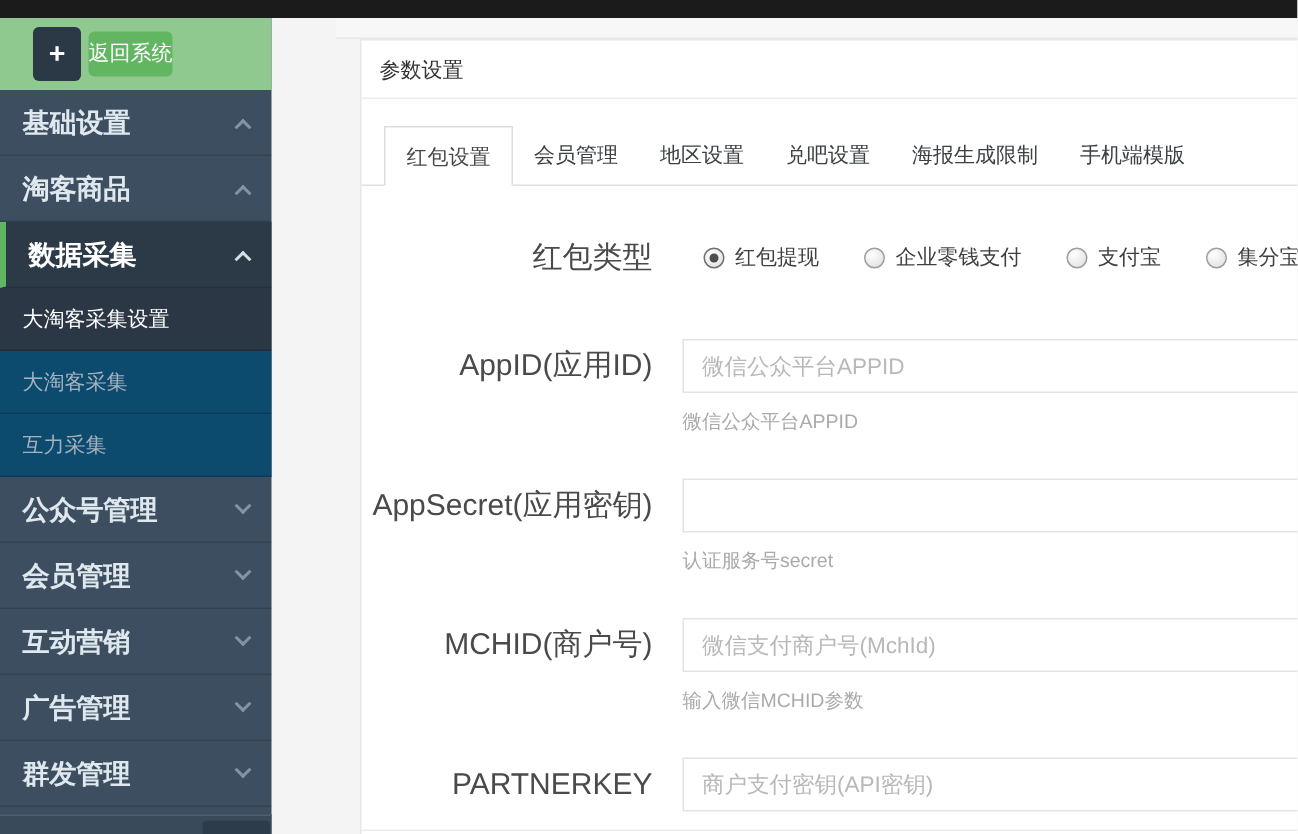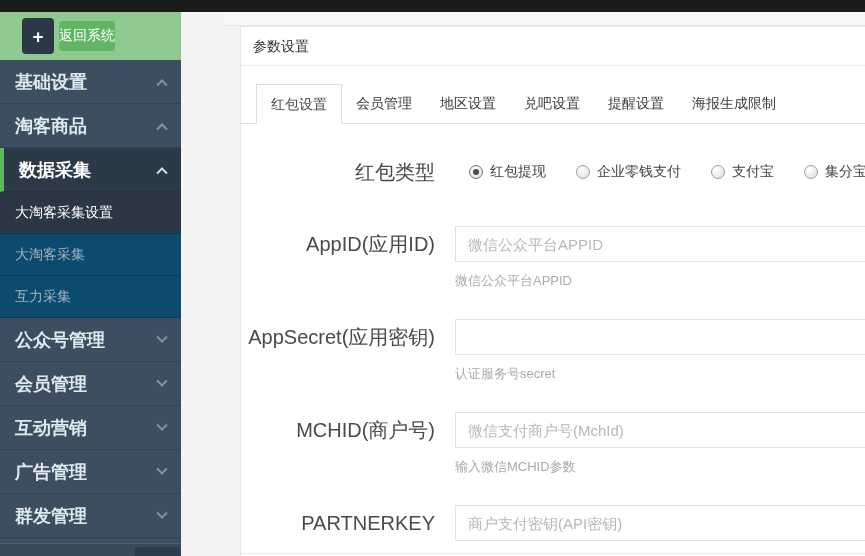--- a/index.html
+++ b/index.html
@@ -145,22 +145,22 @@
       <div class="topstrip"></div>
 
       <div class="card">
         <div class="card-header">参数设置</div>
 
         <div class="tabs">
           <div class="tab active">红包设置</div>
           <div class="tab">会员管理</div>
           <div class="tab">地区设置</div>
           <div class="tab">兑吧设置</div>
-          <div class="tab">提醒设置</div>
           <div class="tab">海报生成限制</div>
+          <div class="tab">手机端模版</div>
         </div>
 
         <div class="form">
 
           <div class="form-row radio-row">
             <div class="form-label">红包类型</div>
             <div class="form-control-col">
               <div class="radio-group">
                 <label class="radio-option">
                   <span class="radio-dot checked"></span>

